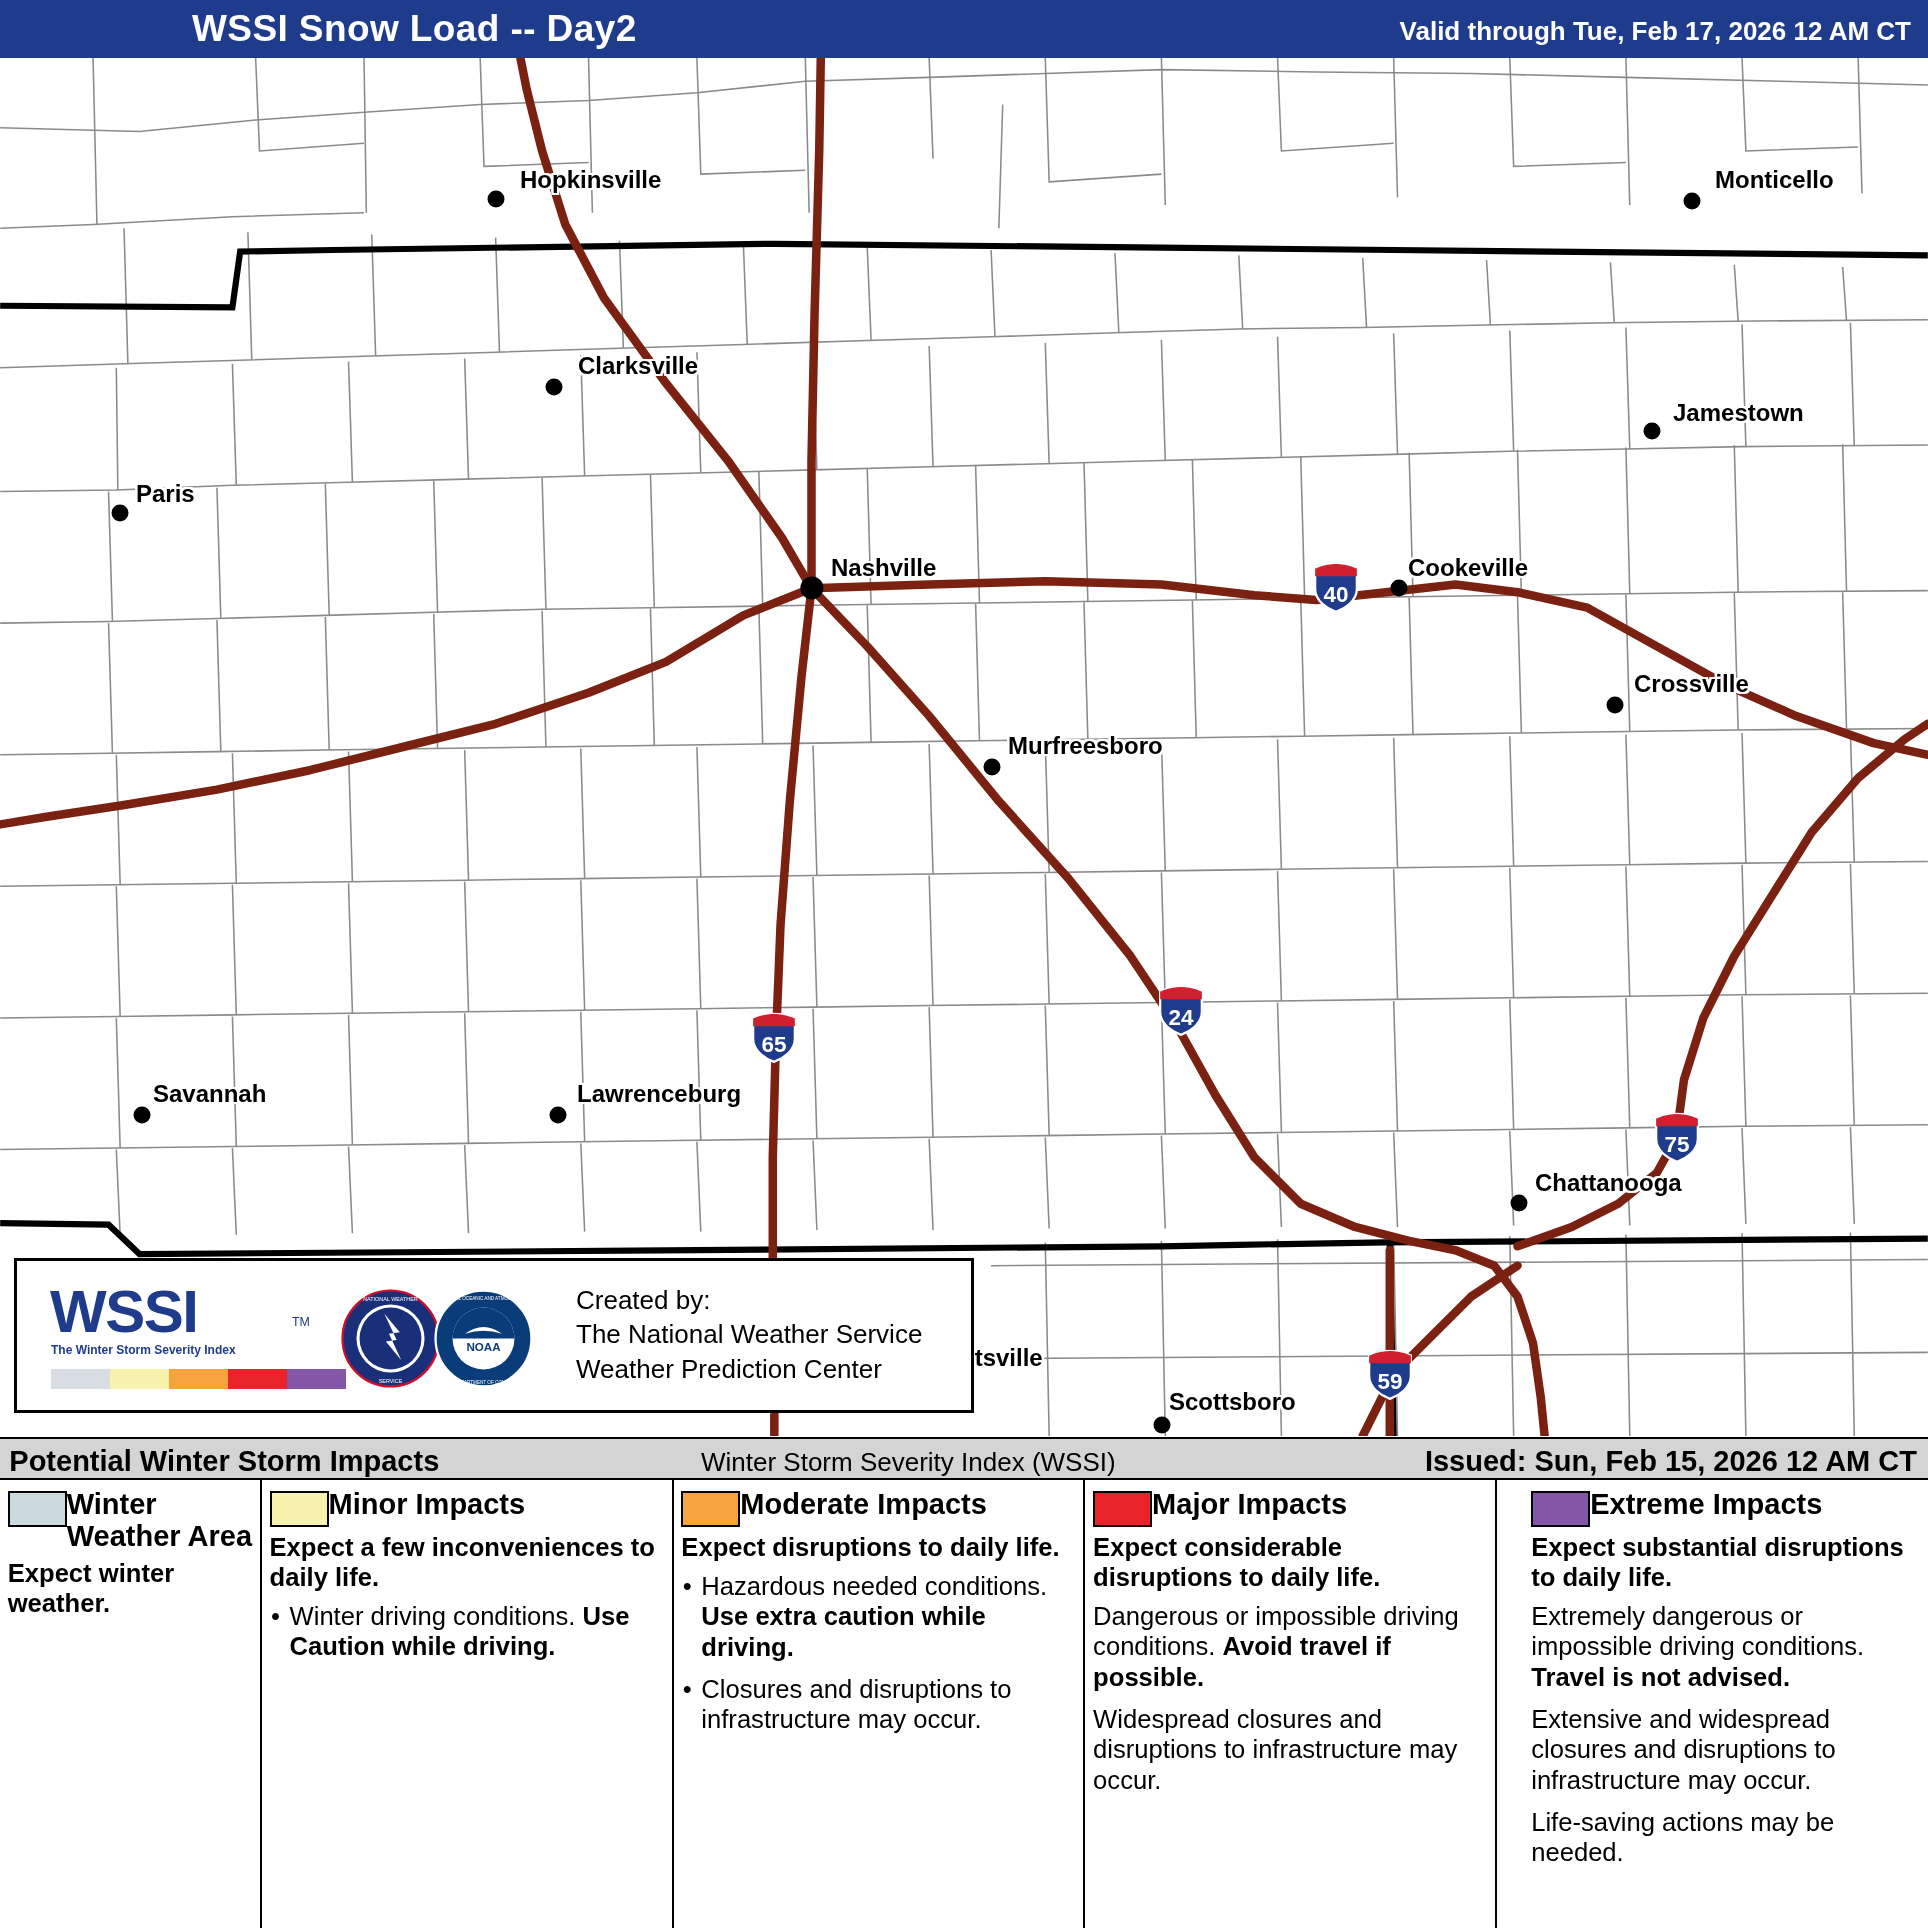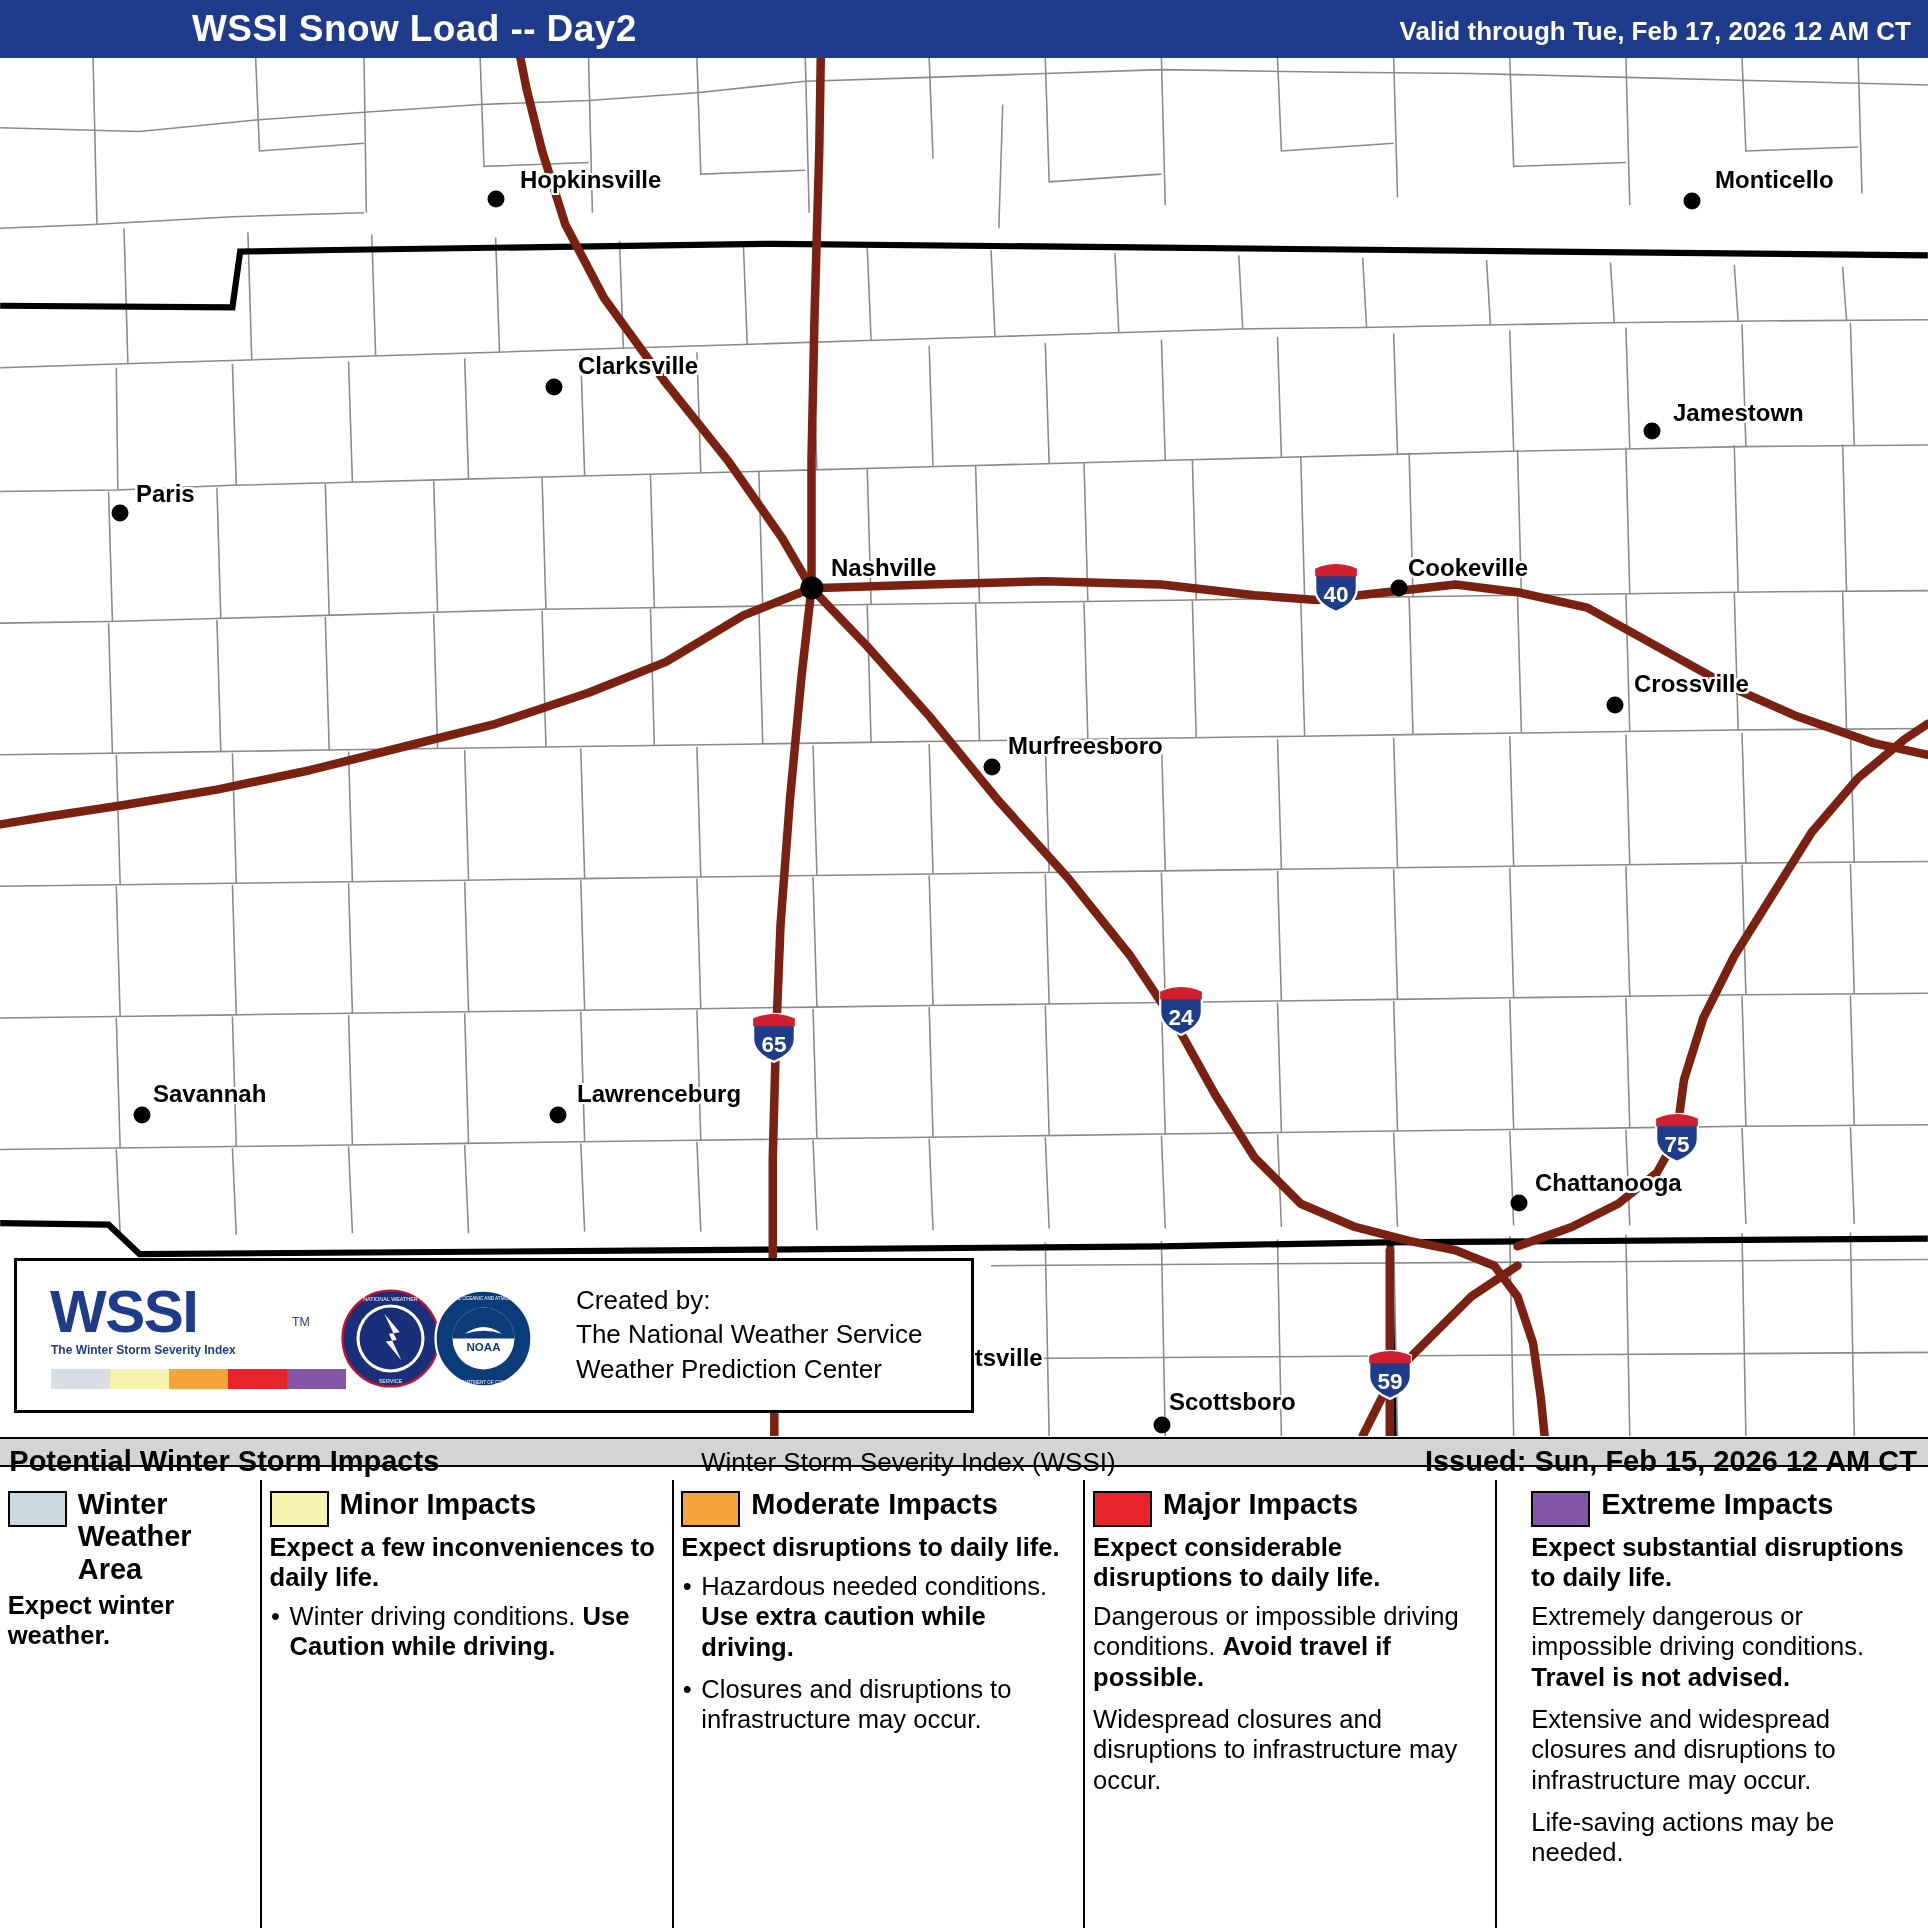--- a/index.html
+++ b/index.html
@@ -154,21 +154,21 @@
   }
   .nws-seal { left: 324px; }
   .noaa-seal { left: 417px; }
 
   
   #strip {
     position: absolute;
     left: 0;
     top: 1437px;
     width: 1928px;
-    height: 30px;
+    height: 43px;
     background: #d4d4d4;
     border-top: 2.3px solid #000;
     border-bottom: 2.3px solid #000;
     box-sizing: border-box;
   }
   #strip .s-left {
     position: absolute; left: 9.3px; top: 6.2px;
     font-size: 29px; font-weight: bold; color: #000;
   }
   #strip .s-mid {
@@ -199,21 +199,20 @@
   .lg-col:last-child { border-right: none; }
   .lg-col.c0 { width: 262px; }
   .lg-col.c1 { width: 412px; }
   .lg-col.c2 { width: 412px; }
   .lg-col.c3 { width: 412px; }
   .lg-col.c4 { width: 431px; padding-left: 34px; }
 
   .lg-head {
     display: flex;
     align-items: flex-start;
-    gap: 11px;
   }
   .lg-chip {
     width: 59px; height: 36px;
     border: 2.3px solid #000;
     box-sizing: border-box;
     flex: 0 0 auto;
     margin-top: 3.1px;
   }
   .lg-title {
     font-size: 29px;

